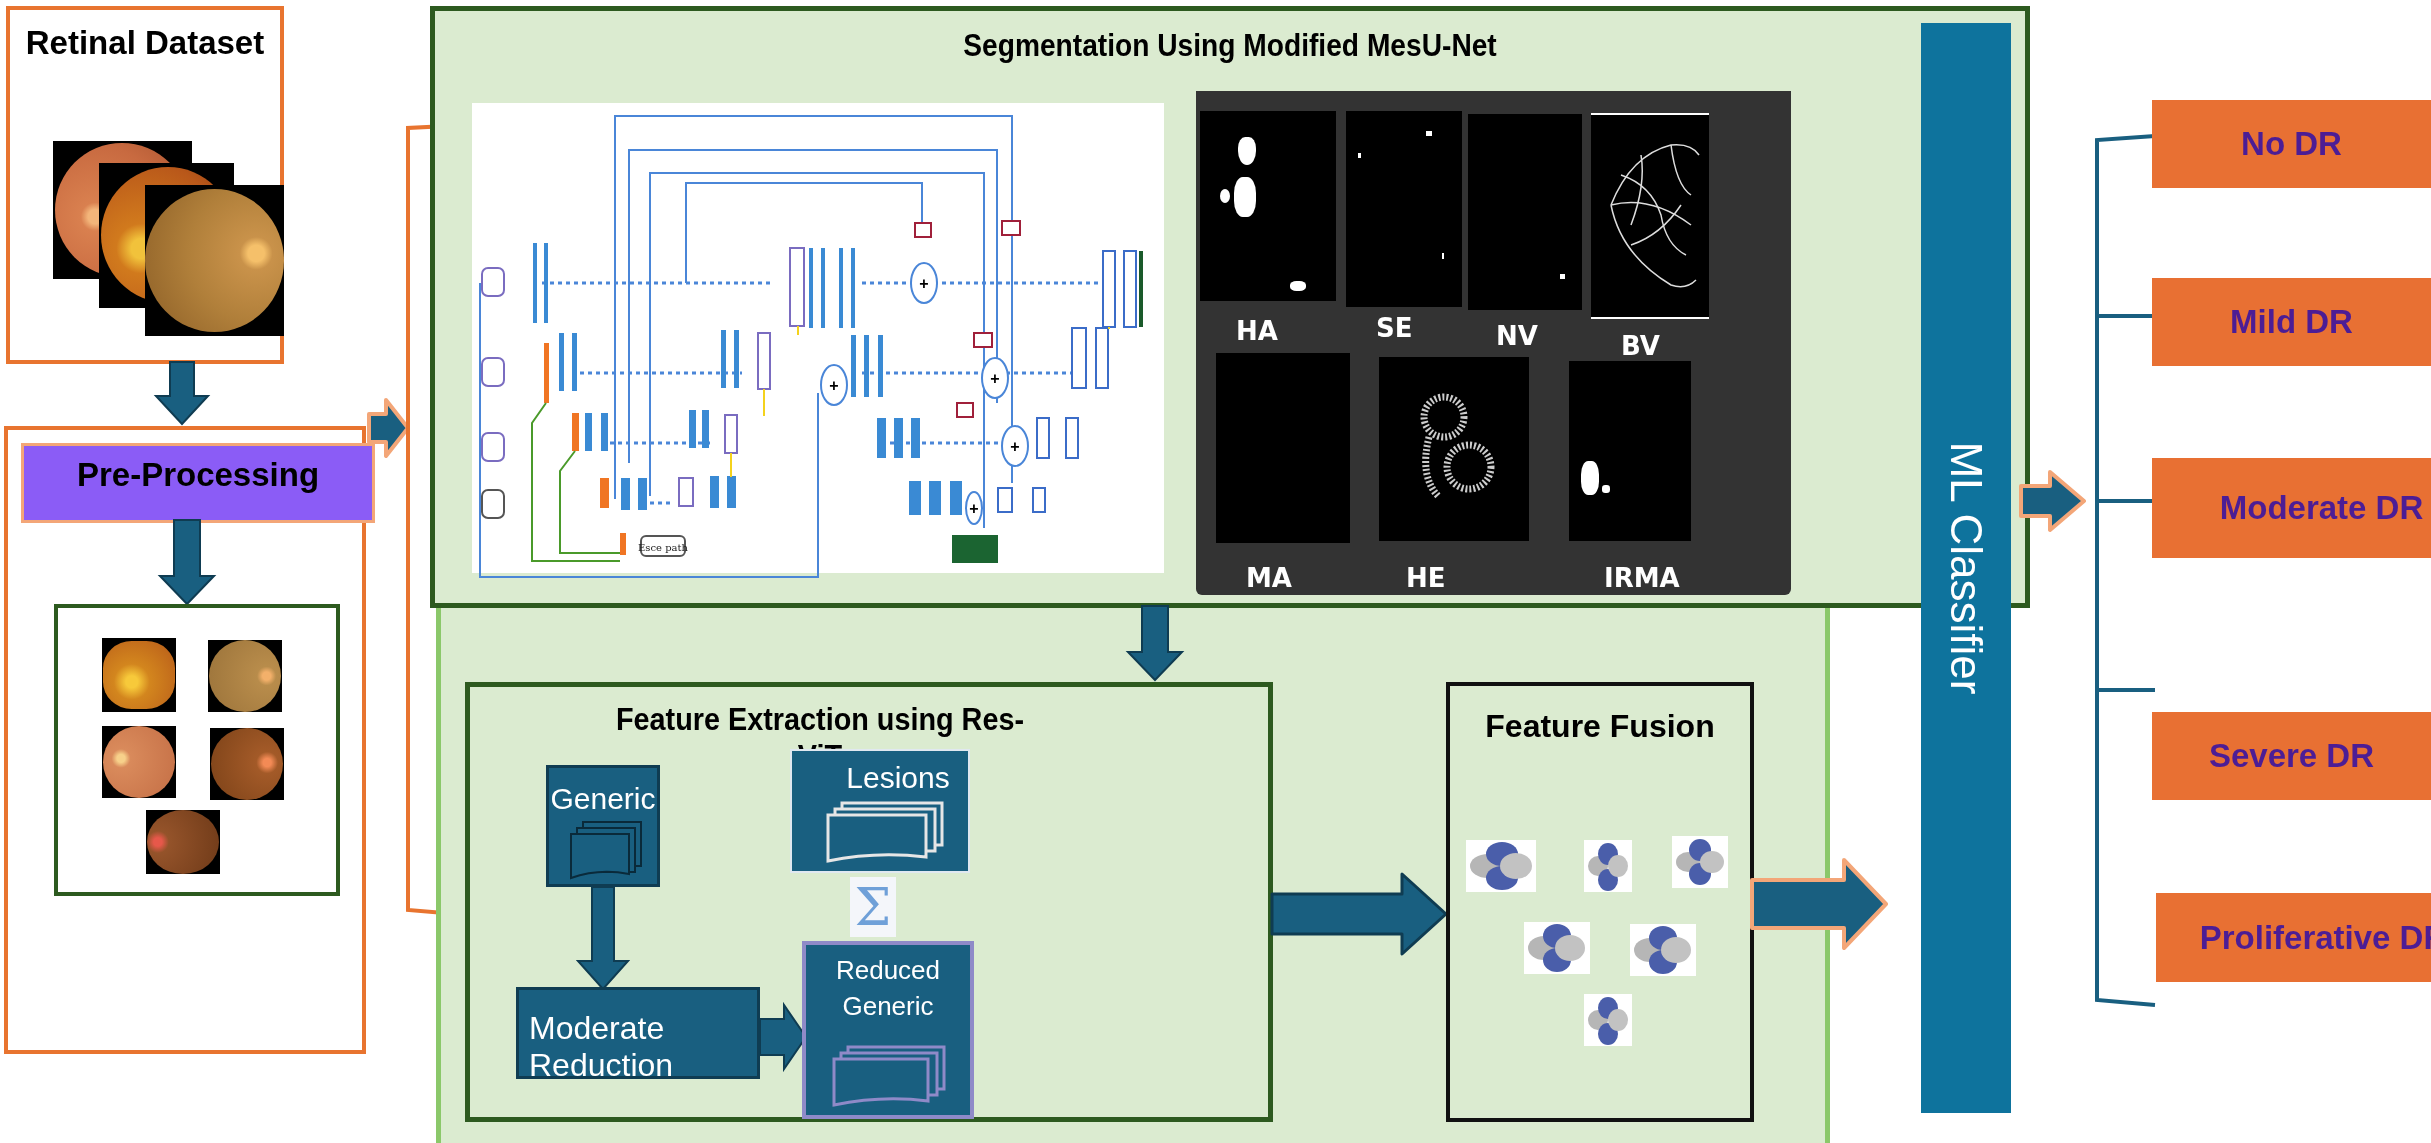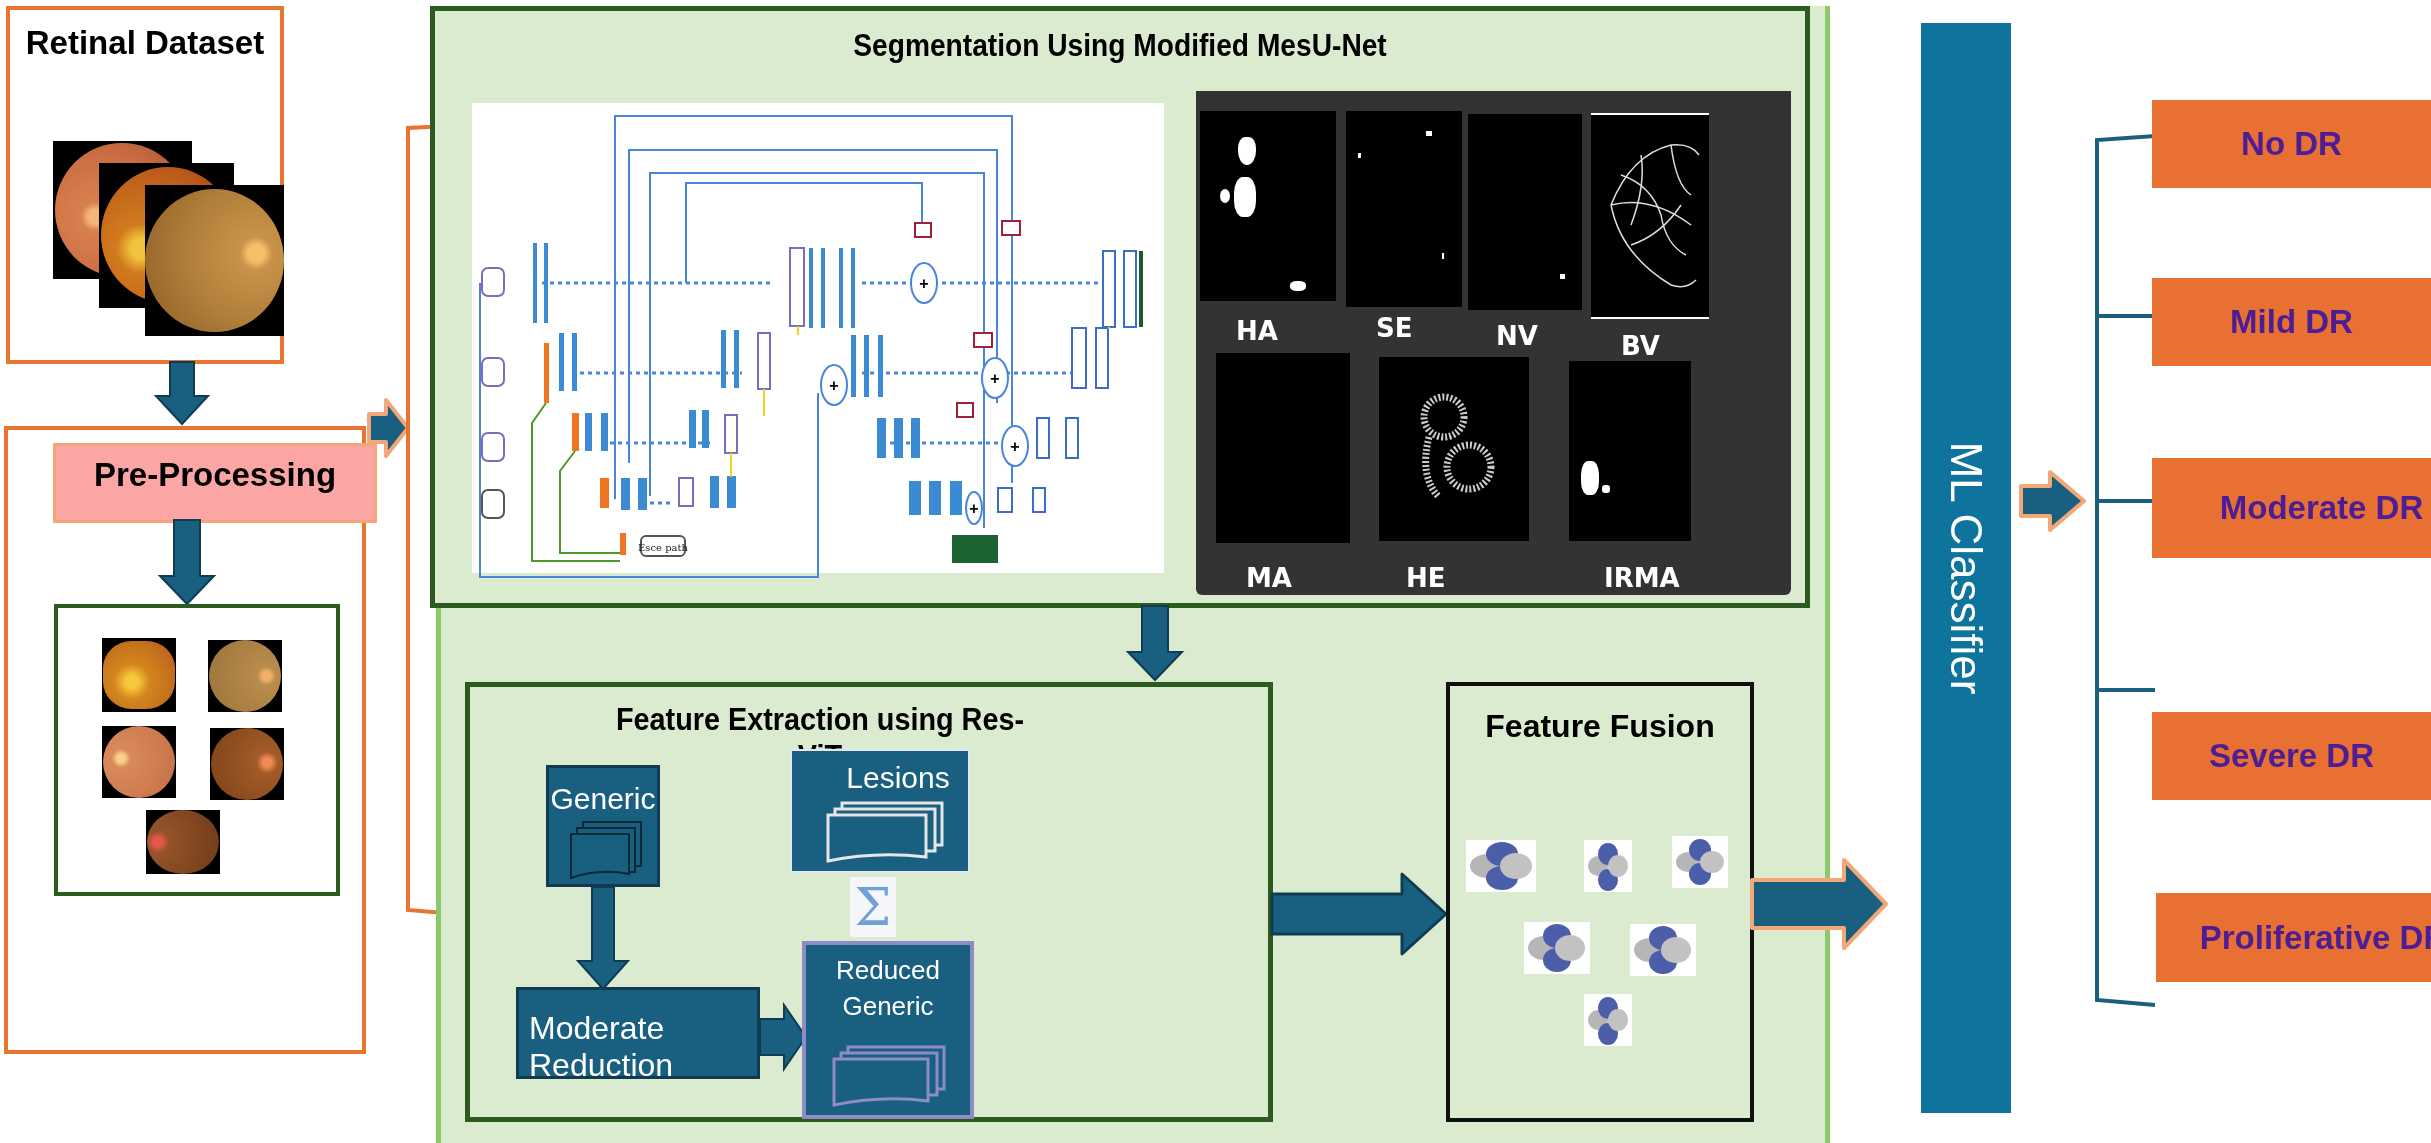--- a/index.html
+++ b/index.html
@@ -34,21 +34,21 @@
   <div class="fundus" style="left:135px;top:175px;width:139px;height:151px;">
     <div class="eye" style="left:0;top:4px;width:139px;height:143px;background:radial-gradient(circle at 80% 45%, #f5c06a 0 6%, #c9924a 12%, #b07f3a 50%, #8b5e26 100%);"></div>
   </div>
 </div>
 
 <svg style="left:152px;top:362px;" width="60" height="64">
   <polygon points="18,0 42,0 42,34 56,34 30,62 4,34 18,34" fill="#195f80" stroke="#0f3c52" stroke-width="2"></polygon>
 </svg>
 
 <div class="abs orange-box" style="left:4px;top:426px;width:362px;height:628px;">
-  <div class="abs" style="left:16px;top:16px;width:318px;height:74px;background:#fca5a5;box-shadow:0 0 0 3px #f3a678;margin-left:32px;">
+  <div class="abs" style="left:16px;top:16px;width:348px;height:74px;background:#8b5cf6;box-shadow:0 0 0 3px #f3a678;">
     <div class="abs title-bold" style="left:0;top:10px;width:100%;text-align:center;font-size:33px;">Pre-Processing</div>
   </div>
   <svg style="left:148px;top:90px;" width="62" height="86">
     <polygon points="18,0 44,0 44,56 58,56 31,84 4,56 18,56" fill="#195f80" stroke="#0f3c52" stroke-width="2"></polygon>
   </svg>
   <div class="abs" style="left:46px;top:174px;width:286px;height:292px;border:4px solid #2d5a1f;background:#fff;">
     <div class="fundus" style="left:44px;top:30px;width:74px;height:74px;">
       <div class="eye" style="left:1px;top:3px;width:72px;height:68px;border-radius:40%;background:radial-gradient(circle at 40% 60%, #f7c93a 0 10%, #d3861e 30%, #b75a19 100%);"></div>
     </div>
     <div class="fundus" style="left:150px;top:32px;width:74px;height:72px;">
@@ -69,21 +69,21 @@
 <svg style="left:366px;top:396px;" width="46" height="66">
   <polygon points="3,18 20,18 20,4 42,32 20,60 20,46 3,46" fill="#195f80" stroke="#f3a678" stroke-width="4" stroke-linejoin="round"></polygon>
 </svg>
 
 <svg style="left:400px;top:120px;" width="80" height="800">
   <path d="M 68 5 L 8 8 L 8 790 L 68 795" fill="none" stroke="#e8742f" stroke-width="4"></path>
 </svg>
 
 <div class="abs green-outer" style="left:436px;top:6px;width:1394px;height:1137px;"></div>
 
-<div class="abs green-box" style="left:430px;top:6px;width:1380px;height:602px;">
+<div class="abs green-box" style="left:430px;top:6px;width:1600px;height:602px;">
   <div class="abs title-bold" style="left:0;top:16px;width:100%;text-align:center;font-size:32px;transform:scaleX(0.88);">Segmentation Using Modified MesU-Net</div>
 
   <div class="abs" style="left:37px;top:92px;width:692px;height:470px;background:#fff;">
     <svg width="692" height="470" style="left:0;top:0;">
 
       <g fill="none" stroke="#4a86d8" stroke-width="2">
         <path d="M 143 396 L 143 13 L 540 13 L 540 380"></path>
         <path d="M 157 360 L 157 47 L 525 47 L 525 300"></path>
         <path d="M 178 393 L 178 70 L 512 70 L 512 425"></path>
         <path d="M 214 180 L 214 80 L 450 80 L 450 120"></path>

